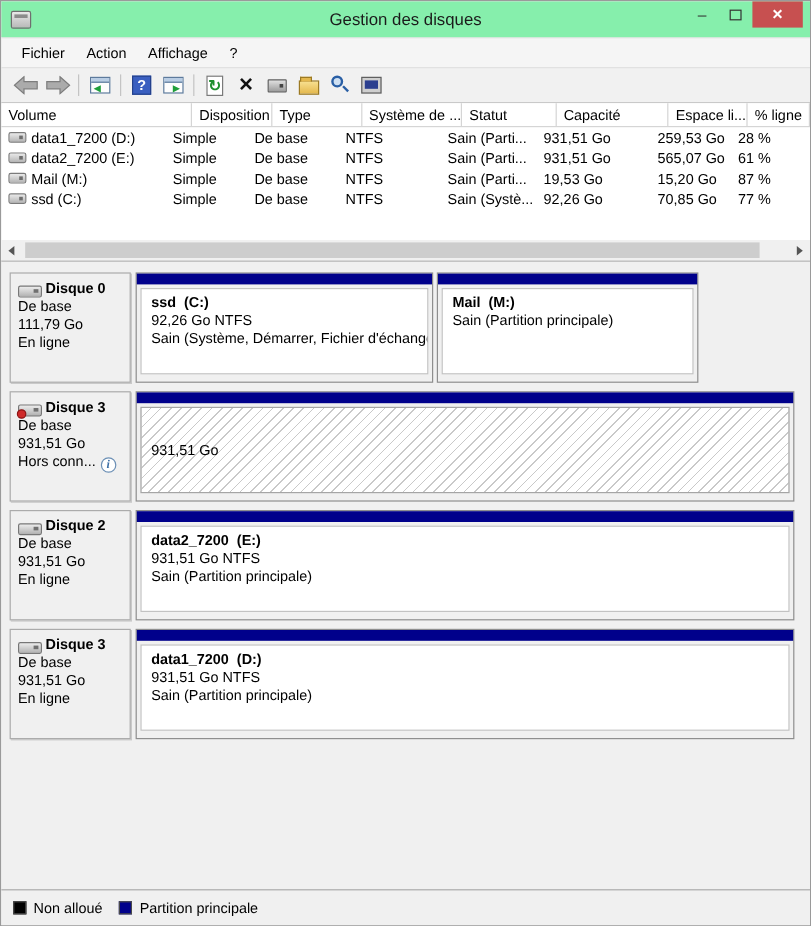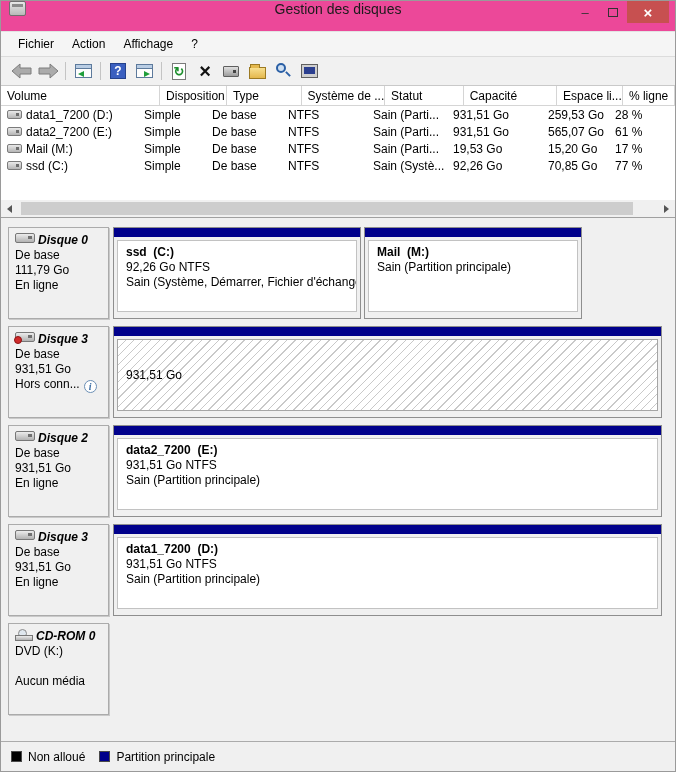--- a/index.html
+++ b/index.html
@@ -2,21 +2,21 @@
 <html><head>
 <meta charset="utf-8">
 <style>
   * { margin:0; padding:0; box-sizing:border-box; }
   html,body { background:#d8d8d8; }
   body { font-family:"Liberation Sans", sans-serif; font-size:12px; color:#000; }
   .window { position:relative; width:676px; height:772px; background:#f0f0f0;
             border:1px solid #9a9a9a; overflow:hidden; }
 
   
-  .titlebar { position:relative; height:30px; background:#ec4899; display:flex; }
+  .titlebar { position:relative; height:30px; background:#86efac; display:flex; align-items:center; }
   .app-icon { width:17px; height:15px; margin-left:8px; background:linear-gradient(#e8e8e8,#b9b9b9);
               border:1px solid #6f6f6f; border-radius:2px; position:relative; }
   .app-icon::after { content:""; position:absolute; left:2px; right:2px; top:2px; height:3px; background:#8b8b8b; }
   .title { position:absolute; left:0; right:0; text-align:center; font-size:14px; color:#1b1b1b; }
   .controls { position:absolute; top:0; right:6px; display:flex; height:24px; }
   .ctl { width:28px; height:22px; display:flex; align-items:center; justify-content:center;
          color:#333; font-size:13px; cursor:default; }
   .ctl-max-box { width:10px; height:9px; border:1px solid #333; }
   .ctl-close { width:42px; height:22px; background:#c75050; color:#fff; display:flex;
                align-items:center; justify-content:center; font-size:15px; font-weight:bold; }
@@ -74,21 +74,21 @@
   .hs-left { left:0; } .hs-right { right:0; }
   .tri-w { width:0; height:0; border-top:4px solid transparent; border-bottom:4px solid transparent; border-right:5px solid #555; }
   .tri-e { width:0; height:0; border-top:4px solid transparent; border-bottom:4px solid transparent; border-left:5px solid #555; }
   .hs-thumb { position:absolute; left:20px; top:2px; width:612px; height:13px; background:#cdcdcd; }
 
   
   .graph-pane { height:523px; background:#f0f0f0; padding:9px 0 0 7px; overflow:hidden; }
   .disk-row { display:flex; height:92px; margin-bottom:7px; }
   .disk-label { width:101px; flex:none; background:#f0f0f0; border:1px solid #ababab;
                 box-shadow:1px 1px 0 #c9c9c9; padding:5px 4px 4px 6px; line-height:15px; margin-right:4px; }
-  .disk-label .head { display:flex; align-items:flex-start; font-weight:bold; white-space:nowrap;font-style:italic; }
+  .disk-label .head { display:flex; align-items:flex-end; font-weight:bold; white-space:nowrap; }
   .dl-hdd { position:relative; width:20px; height:10px; background:linear-gradient(#ececec,#b2b2b2);
             border:1px solid #777; border-radius:2px; margin-right:3px; flex:none; }
   .dl-hdd::after { content:""; position:absolute; right:2px; top:2px; width:4px; height:3px; background:#707070; }
   .dl-cd { position:relative; width:18px; height:12px; margin-right:3px; flex:none; }
   .dl-cd .tray { position:absolute; bottom:0; width:18px; height:6px; background:linear-gradient(#ececec,#b2b2b2); border:1px solid #777; }
   .dl-cd .disc { position:absolute; top:0; left:3px; width:9px; height:9px; border-radius:50%;
                  background:#dfe7ee; border:1px solid #8a8a8a; }
   .badge-off { position:absolute; left:-2px; bottom:-3px; width:8px; height:8px; border-radius:50%;
                background:#cf2a2a; border:1px solid #8d1414; }
   .info-ic { display:inline-flex; width:13px; height:13px; border-radius:50%; border:1px solid #6b8fb5;
@@ -276,21 +276,21 @@
           <div class="vt-cell" style="width: 80px;">
             <span>Sain (Parti...</span>
           </div>
           <div class="vt-cell" style="width: 95px;">
             <span>19,53 Go</span>
           </div>
           <div class="vt-cell" style="width: 67px;">
             <span>15,20 Go</span>
           </div>
           <div class="vt-cell" style="width: 53px;">
-            <span>17 %</span>
+            <span>87 %</span>
           </div>
         </div>
         <div class="vt-row">
           <div class="vt-cell" style="width: 137px;">
             <span class="hdd"></span>
             <span>ssd (C:)</span>
           </div>
           <div class="vt-cell" style="width: 68px;">
             <span>Simple</span>
           </div>
@@ -410,35 +410,20 @@
           <div class="partition" style="width: 550px;">
             <div class="pt-band" style="background: rgb(0, 0, 139);"></div>
             <div class="pt-body">
               <div class="pt-title">data1_7200  (D:)</div>
               <div class="pt-line">931,51 Go NTFS</div>
               <div class="pt-line">Sain (Partition principale)</div>
             </div>
           </div>
         </div>
       </div>
-      <div class="disk-row">
-        <div class="disk-label">
-          <div class="head">
-            <span class="dl-cd">
-              <span class="disc"></span>
-              <span class="tray"></span>
-            </span>
-            <span>CD-ROM 0</span>
-          </div>
-          <div>DVD (K:)</div>
-          <div>&nbsp;</div>
-          <div>Aucun média</div>
-        </div>
-        <div class="disk-graphic"></div>
-      </div>
     </div>
 
   <div class="statusbar" id="statusbar">
       <div class="legend-item">
         <span class="legend-swatch" style="background: rgb(0, 0, 0);"></span>
         <span>Non alloué</span>
       </div>
       <div class="legend-item">
         <span class="legend-swatch" style="background: rgb(0, 0, 139);"></span>
         <span>Partition principale</span>

